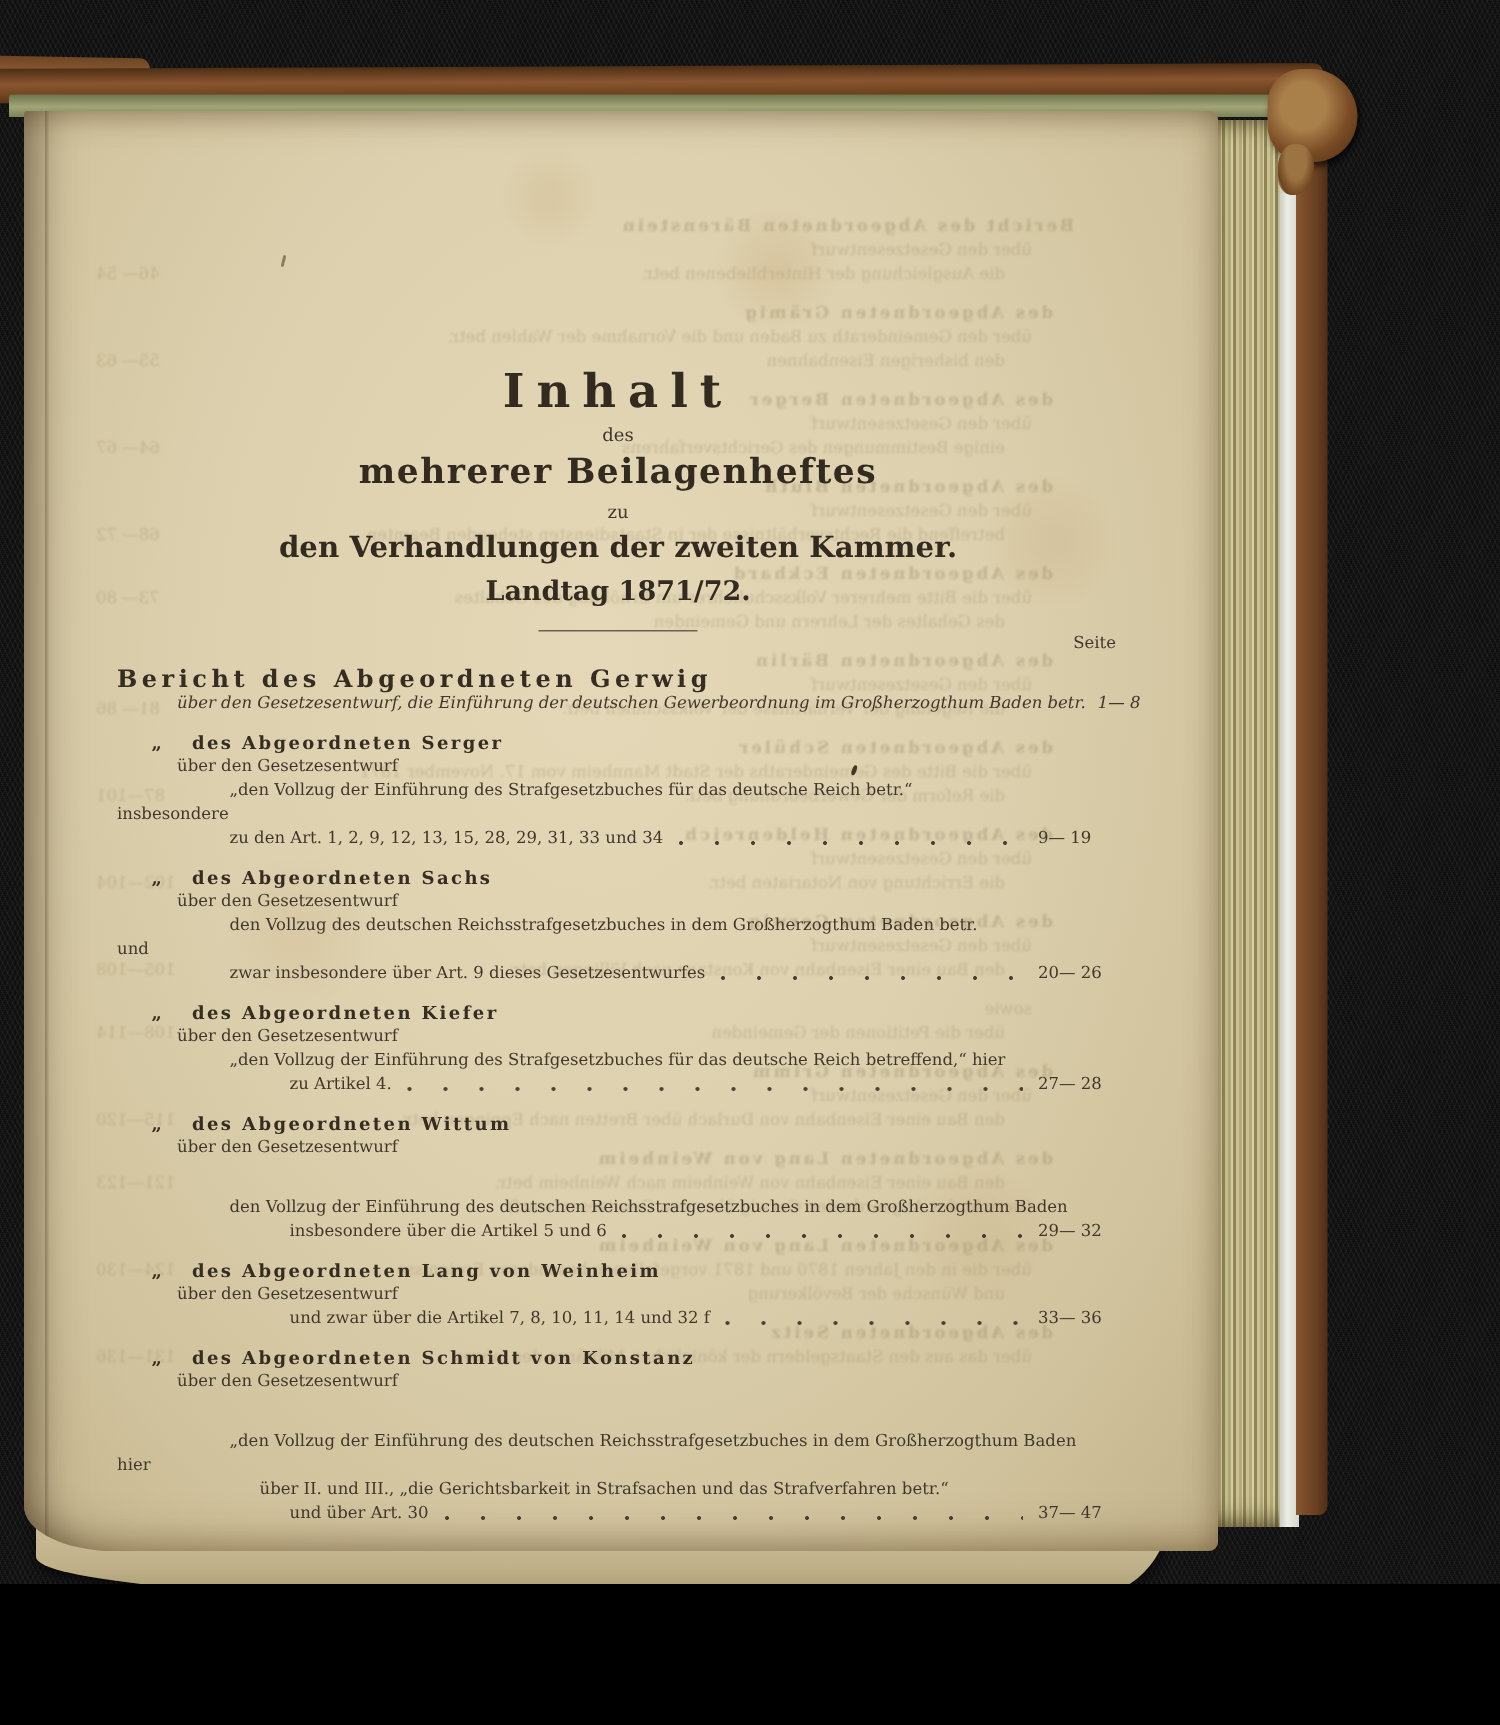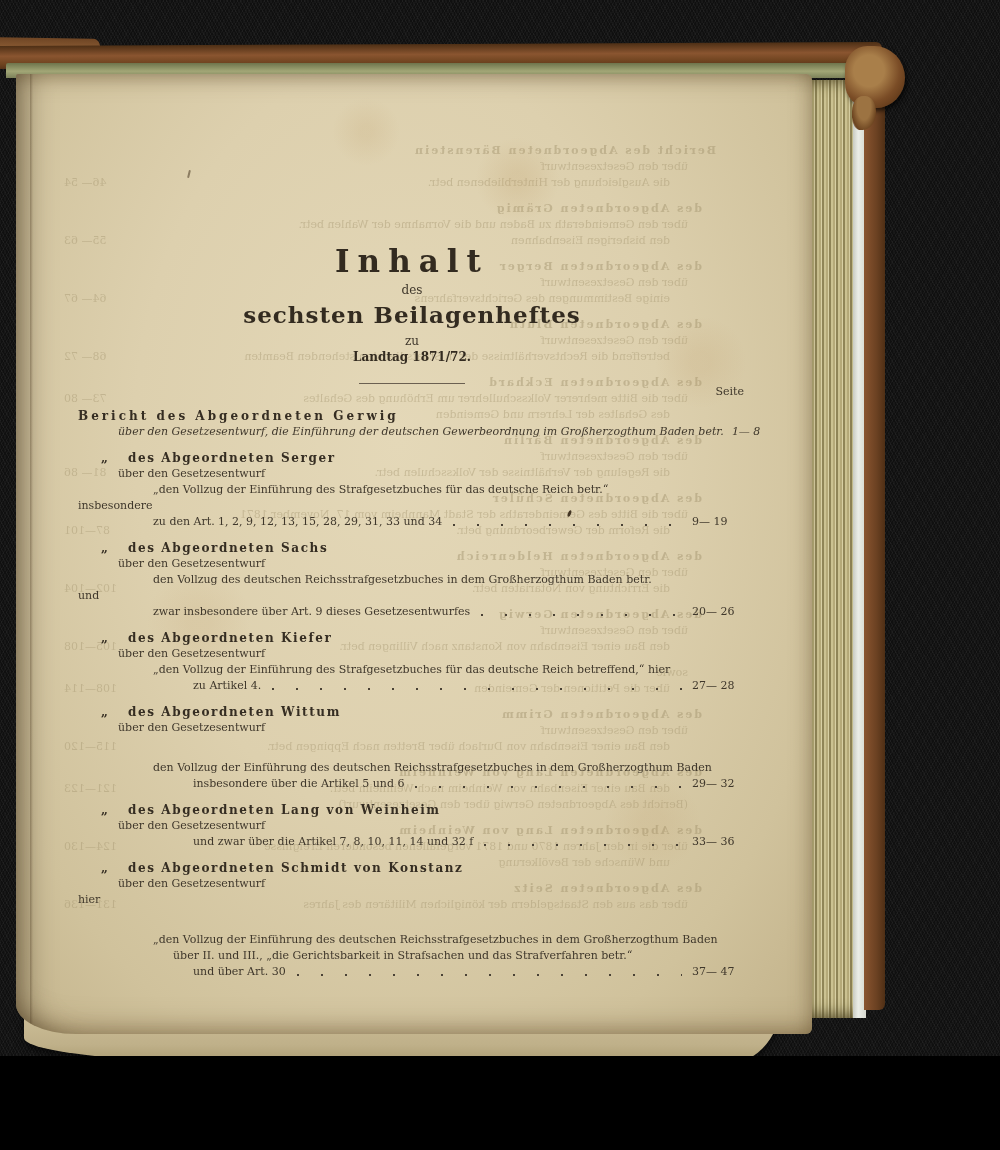--- a/index.html
+++ b/index.html
@@ -62,27 +62,27 @@
   .gl{position:absolute;left:0;right:0;display:flex;white-space:nowrap;overflow:hidden;}
   .gl .gp{margin-left:auto;padding-left:12px;}
   .gl.gh{font-weight:bold;letter-spacing:2px;color:#9b8c66;}
   
   .content{position:relative;z-index:1;margin-left:62px;width:668px;padding-top:172px;
     color:#3f372b;font-size:11px;line-height:16px;}
   .t-main{text-align:center;font-size:31px;line-height:30px;font-weight:bold;letter-spacing:8px;color:#332b20;}
   .t-small{text-align:center;font-size:12px;line-height:13px;margin-top:8px;}
   .t-sub{text-align:center;font-size:23px;line-height:24px;font-weight:bold;letter-spacing:1px;margin-top:6px;color:#332b20;}
   .t-kammer{text-align:center;font-size:19.5px;line-height:21px;font-weight:bold;margin-top:6px;color:#332b20;}
-  .t-landtag{text-align:center;font-size:12px;line-height:19px;font-weight:bold;color:#332b20;}
+  .t-landtag{text-align:center;font-size:18px;line-height:19px;font-weight:bold;margin-top:10px;color:#332b20;}
   .rule{width:106px;margin:16px auto 0;border-bottom:1px solid #6b6051;height:0;}
   .seite{text-align:right;padding-right:2px;margin-top:0;}
   .toc{margin-top:6px;}
   .tl{position:relative;white-space:nowrap;}
   .tl .txt{white-space:nowrap;}
-  .bericht{letter-spacing:3px;font-size:12px;font-weight:bold;color:#352d22;margin-top:8px;}
+  .bericht{letter-spacing:3px;font-size:16px;font-weight:bold;color:#352d22;margin-top:8px;}
   .heading{padding-left:50px;letter-spacing:1.6px;font-size:12px;font-weight:bold;color:#352d22;margin-top:10px;}
   .ditto{position:absolute;left:23px;top:0;font-weight:bold;}
   .sub1{padding-left:40px;}
   .sub2{padding-left:75px;}
   .sub2b{padding-left:95px;}
   .sub2j{padding-left:75px;padding-right:58px;text-align:justify;text-align-last:justify;white-space:normal;margin-top:24px;}
   .center{}
   .page1{display:flex;padding-left:40px;font-style:italic;}
   .page2{display:flex;padding-left:75px;}
   .page3{display:flex;padding-left:115px;}
@@ -254,22 +254,23 @@
           <span class="gp">131—136</span>
         </div>
       </div>
     <div class="stains"></div>
     <div class="fleck"></div>
     <div class="mark2"></div>
 
     <div class="content">
       <div class="t-main">Inhalt</div>
       <div class="t-small">des</div>
-      <div class="t-sub">sechsten Beilagenheftes</div>
+      <div class="t-sub">mehrerer Beilagenheftes</div>
       <div class="t-small">zu</div>
+      <div class="t-kammer">den Verhandlungen der zweiten Kammer.</div>
       <div class="t-landtag">Landtag 1871/72.</div>
       <div class="rule"></div>
       <div class="seite">Seite</div>
       <div class="toc" id="toc-list">
           <div class="tl bericht"><span class="txt">Bericht des Abgeordneten Gerwig</span></div>
           <div class="tl page1">
             <span class="txt">über den Gesetzesentwurf, die Einführung der deutschen Gewerbeordnung im Großherzogthum Baden betr.</span>
             <span class="spacer"></span>
             <span class="pg">1—  8</span>
           </div>
@@ -309,22 +310,22 @@
           </div>
           <div class="tl heading"><span class="ditto">„</span><span class="txt">des Abgeordneten Lang von Weinheim</span></div>
           <div class="tl sub1"><span class="txt">über den Gesetzesentwurf</span></div>
           <div class="tl page3">
             <span class="txt">und zwar über die Artikel 7, 8, 10, 11, 14 und 32 f</span>
             <span class="dots"></span>
             <span class="pg">33— 36</span>
           </div>
           <div class="tl heading"><span class="ditto">„</span><span class="txt">des Abgeordneten Schmidt von Konstanz</span></div>
           <div class="tl sub1"><span class="txt">über den Gesetzesentwurf</span></div>
+          <div class="tl sub2j"><span class="txt">„den Vollzug der Einführung des deutschen Reichsstrafgesetzbuches in dem Großherzogthum Baden</span></div>
           <div class="tl center"><span class="txt">hier</span></div>
-          <div class="tl sub2j"><span class="txt">„den Vollzug der Einführung des deutschen Reichsstrafgesetzbuches in dem Großherzogthum Baden</span></div>
           <div class="tl sub2b"><span class="txt">über II. und III., „die Gerichtsbarkeit in Strafsachen und das Strafverfahren betr.“</span></div>
           <div class="tl page3">
             <span class="txt">und über Art. 30</span>
             <span class="dots"></span>
             <span class="pg">37— 47</span>
           </div>
         </div>
     </div>
   </div>
 

